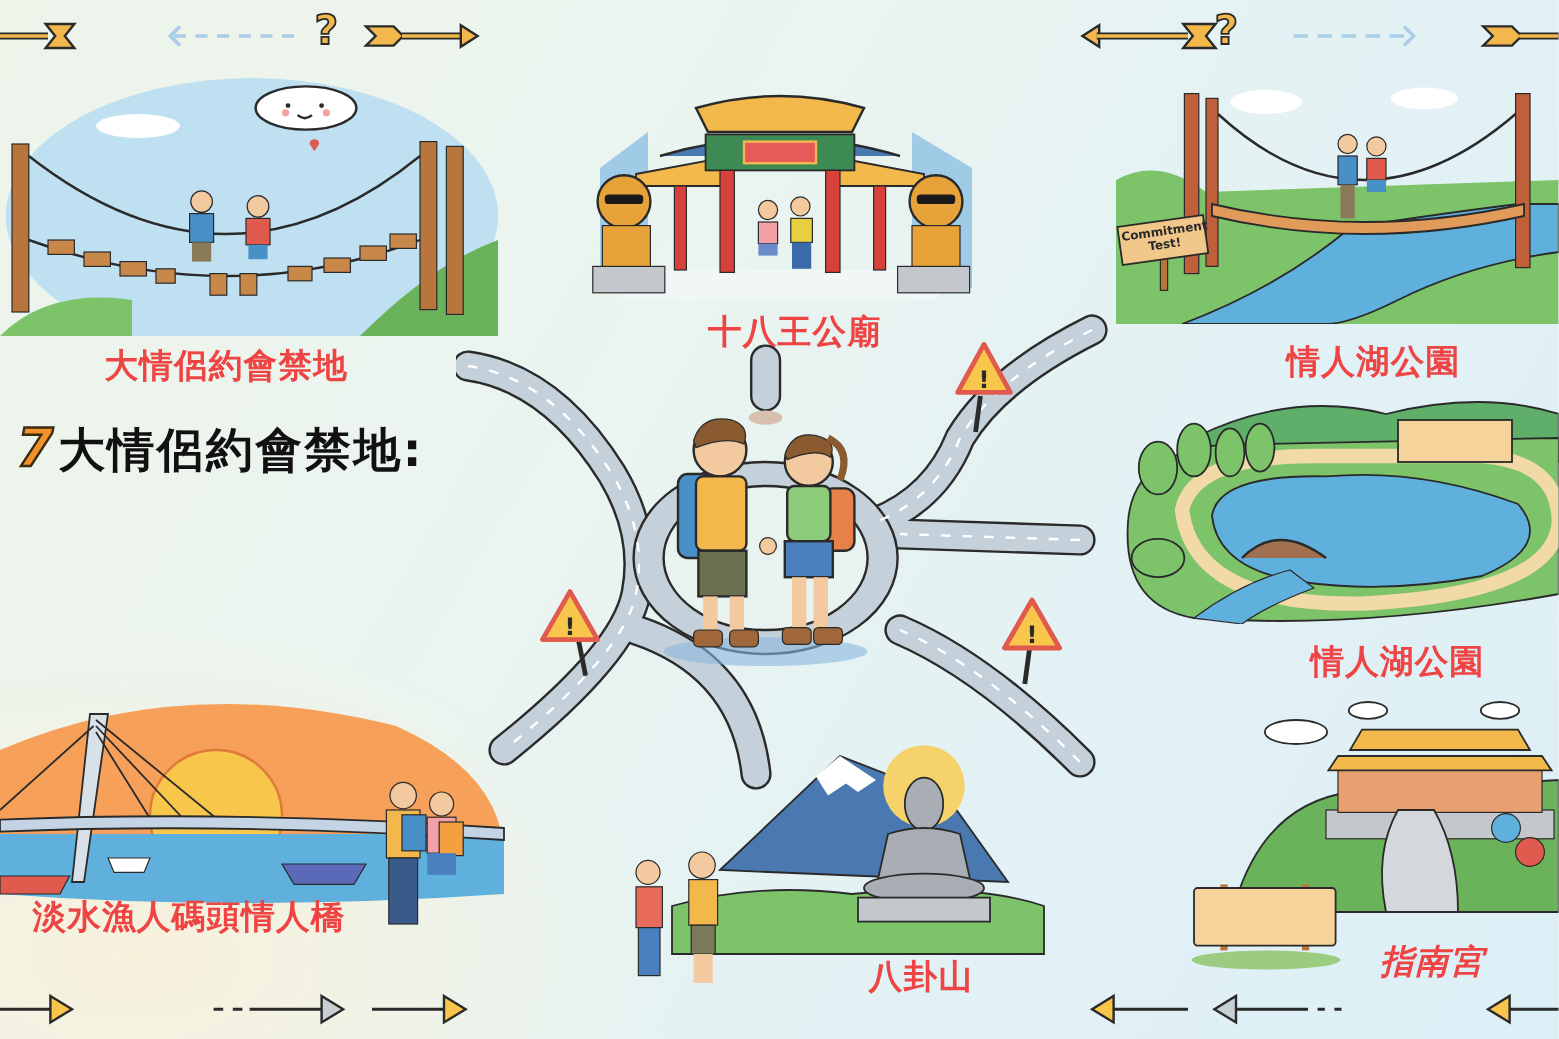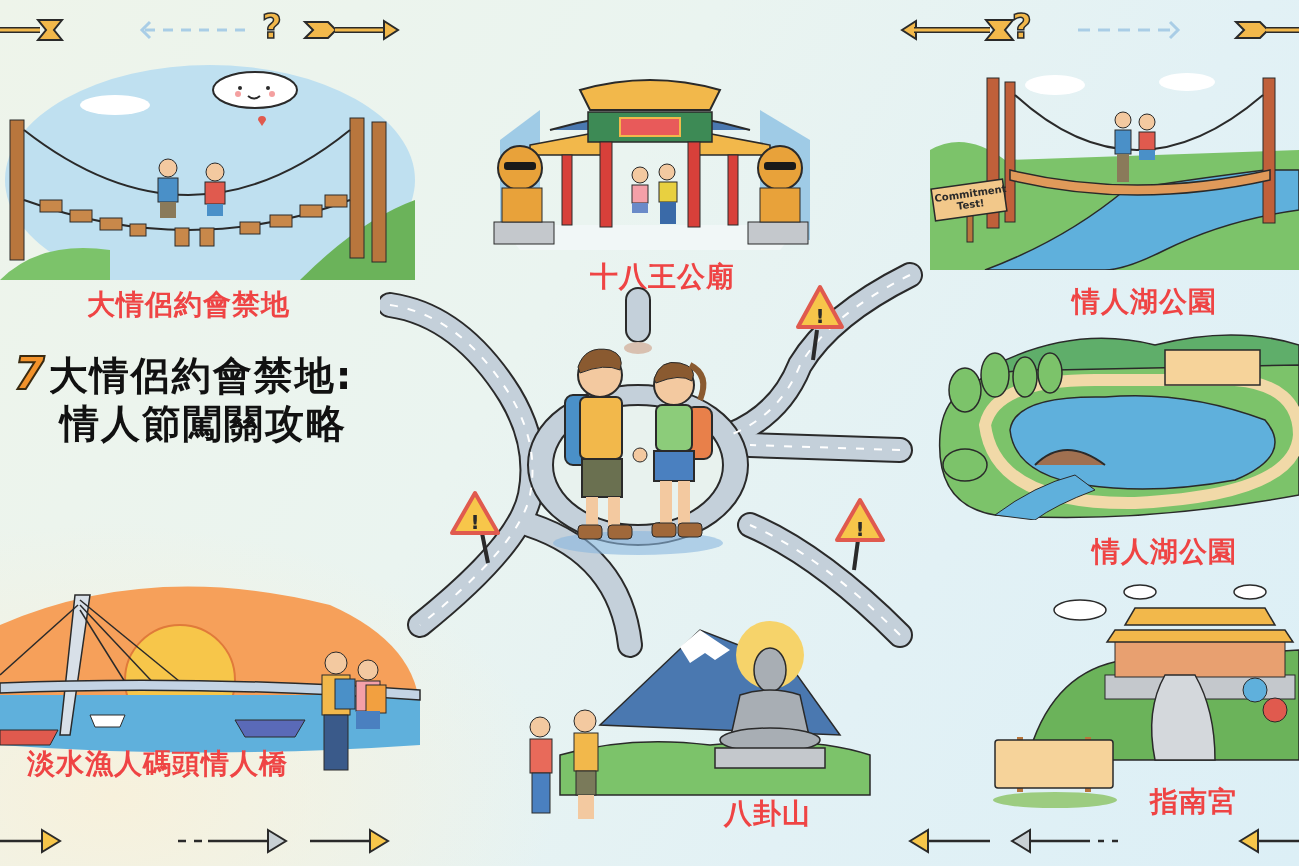--- a/index.html
+++ b/index.html
@@ -110,21 +110,20 @@
       <circle cx="215" cy="122" r="9" fill="#f3c9a0" stroke="#2a2a2a"></circle>
       <rect x="205" y="132" width="20" height="22" fill="#e05a4e" stroke="#2a2a2a"></rect>
       <rect x="207" y="154" width="16" height="12" fill="#4a90c8"></rect>
     </g>
   </svg>
 </div>
 <div class="label" style="left:87px;top:286px;">大情侶約會禁地</div>
 
 <div class="title">
   <div class="line"><span class="seven">7</span><span>大情侶約會禁地:</span></div>
-  <div class="line line2">情人節闖關攻略</div>
 </div>
 
 <div class="scene" style="left:480px;top:50px;width:340px;height:200px;">
   <svg width="340" height="200">
     <path d="M20 90 L60 60 L60 190 L20 190z" fill="#9fcbe6"></path>
     <path d="M280 60 L330 90 L330 190 L280 190z" fill="#9fcbe6"></path>
     <path d="M40 200 L300 200 L320 175 L20 175z" fill="#f1f7f7"></path>
     <path d="M70 80 Q170 50 270 80" fill="#4a78b0" stroke="#2a2a2a" stroke-width="2"></path>
     <path d="M100 40 Q170 20 240 40 L230 60 L110 60z" fill="#f2b84b" stroke="#2a2a2a" stroke-width="2"></path>
     <path d="M50 95 L130 80 L130 105 L50 105z" fill="#f2b84b" stroke="#2a2a2a" stroke-width="1.5"></path>
@@ -221,21 +220,21 @@
     <g>
       <rect x="42" y="157" width="6" height="55" fill="#b8763d"></rect>
       <rect x="110" y="157" width="6" height="55" fill="#b8763d"></rect>
       <rect x="20" y="160" width="118" height="48" rx="3" fill="#f6d39a" stroke="#2a2a2a" stroke-width="1.5"></rect>
       <ellipse cx="80" cy="220" rx="62" ry="8" fill="#9ccc80"></ellipse>
     </g>
     <circle cx="300" cy="130" r="12" fill="#e05a4e" stroke="#2a2a2a"></circle>
     <circle cx="280" cy="110" r="12" fill="#5fb0dc" stroke="#2a2a2a"></circle>
   </svg>
 </div>
-<div class="label" style="left:1150px;top:783px;">指南宮</div>
+<div class="label" style="left:1150px;top:783px;font-style:italic;">指南宮</div>
 
 <div class="scene" style="left:510px;top:615px;width:380px;height:220px;">
   <svg width="380" height="220">
     <path d="M90 110 L190 15 L280 50 L330 120z" fill="#4a78b0" stroke="#2a2a2a" stroke-width="1.5"></path>
     <path d="M170 32 L190 15 L220 35 L205 45 L195 38 L180 48z" fill="#fff"></path>
     <path d="M50 140 Q120 120 200 130 Q300 120 360 140 L360 180 L50 180z" fill="#7cc36a" stroke="#2a2a2a" stroke-width="1.5"></path>
     <circle cx="260" cy="40" r="34" fill="#f6d36a"></circle>
     <g>
       <ellipse cx="260" cy="55" rx="16" ry="22" fill="#a8aeb4" stroke="#2a2a2a" stroke-width="1.5"></ellipse>
       <path d="M230 80 Q260 70 290 80 L300 125 L220 125z" fill="#a8aeb4" stroke="#2a2a2a" stroke-width="1.5"></path>

